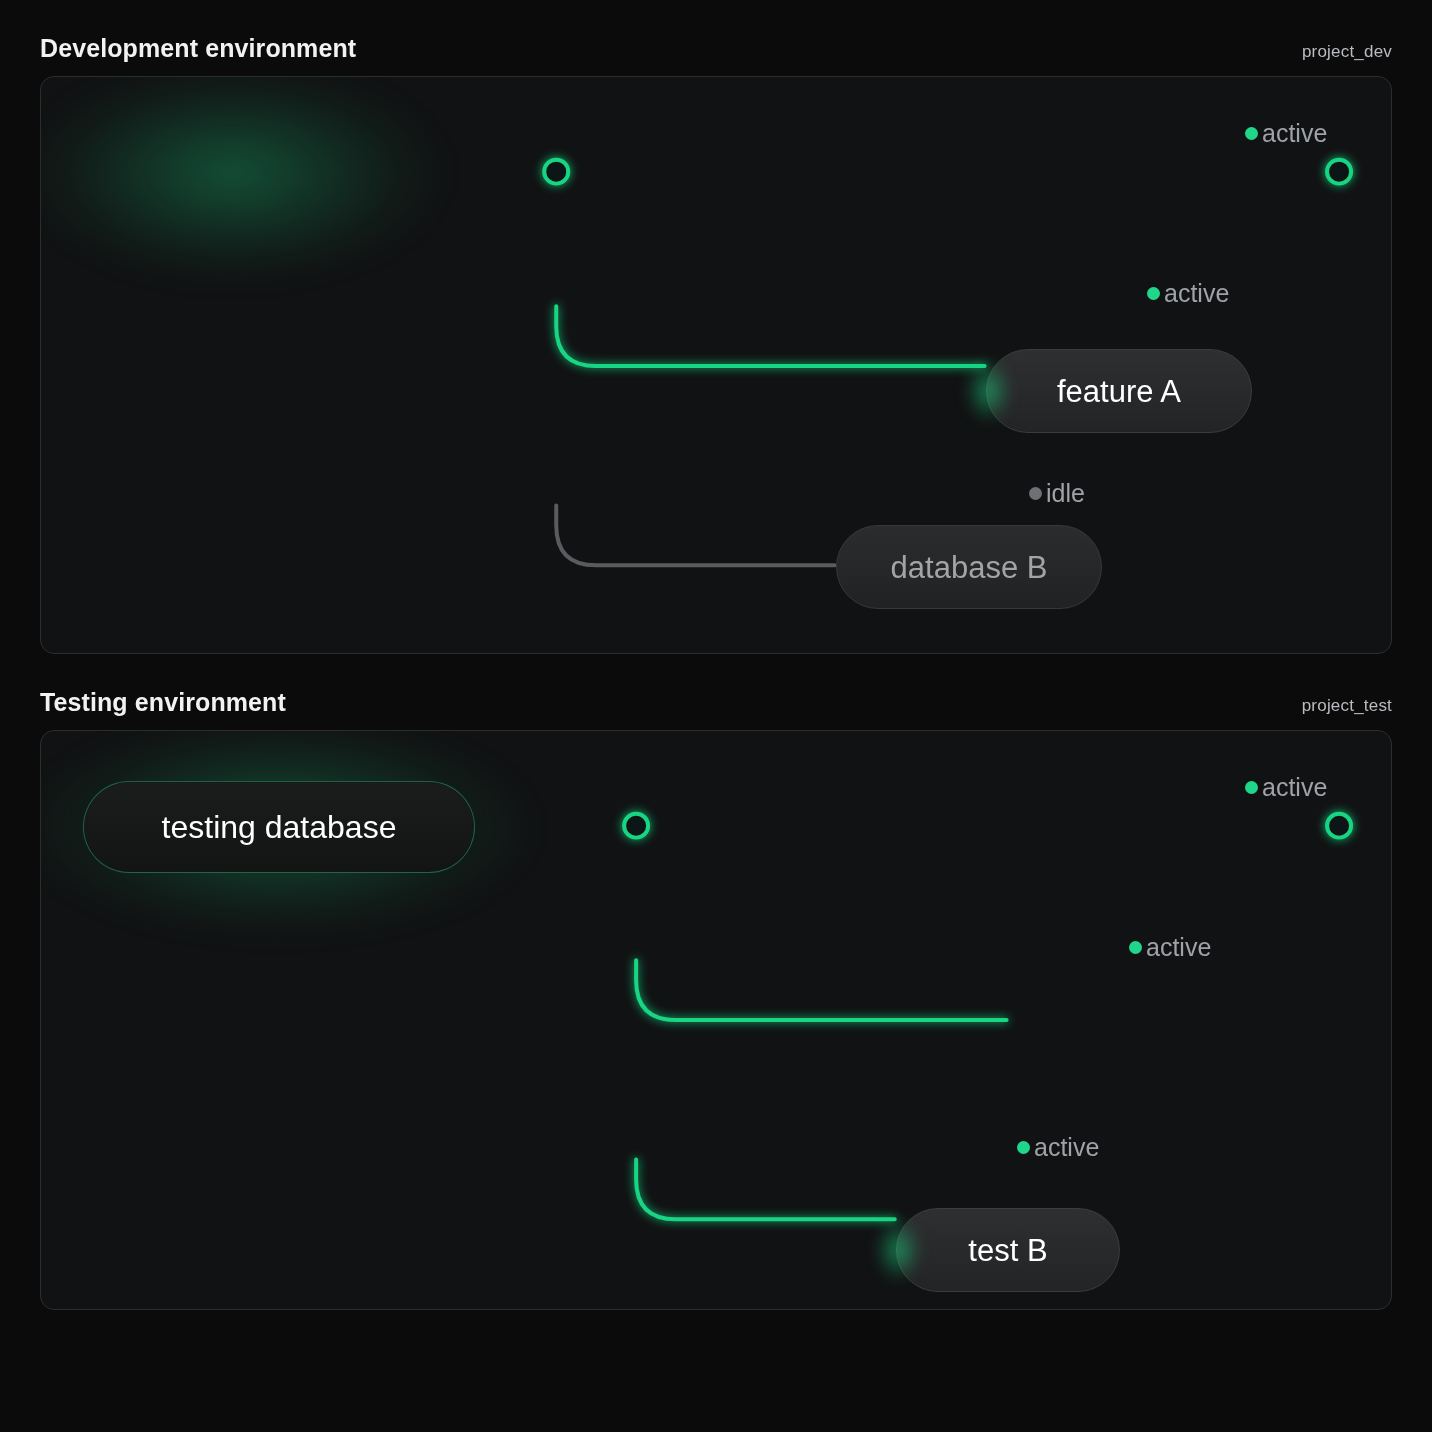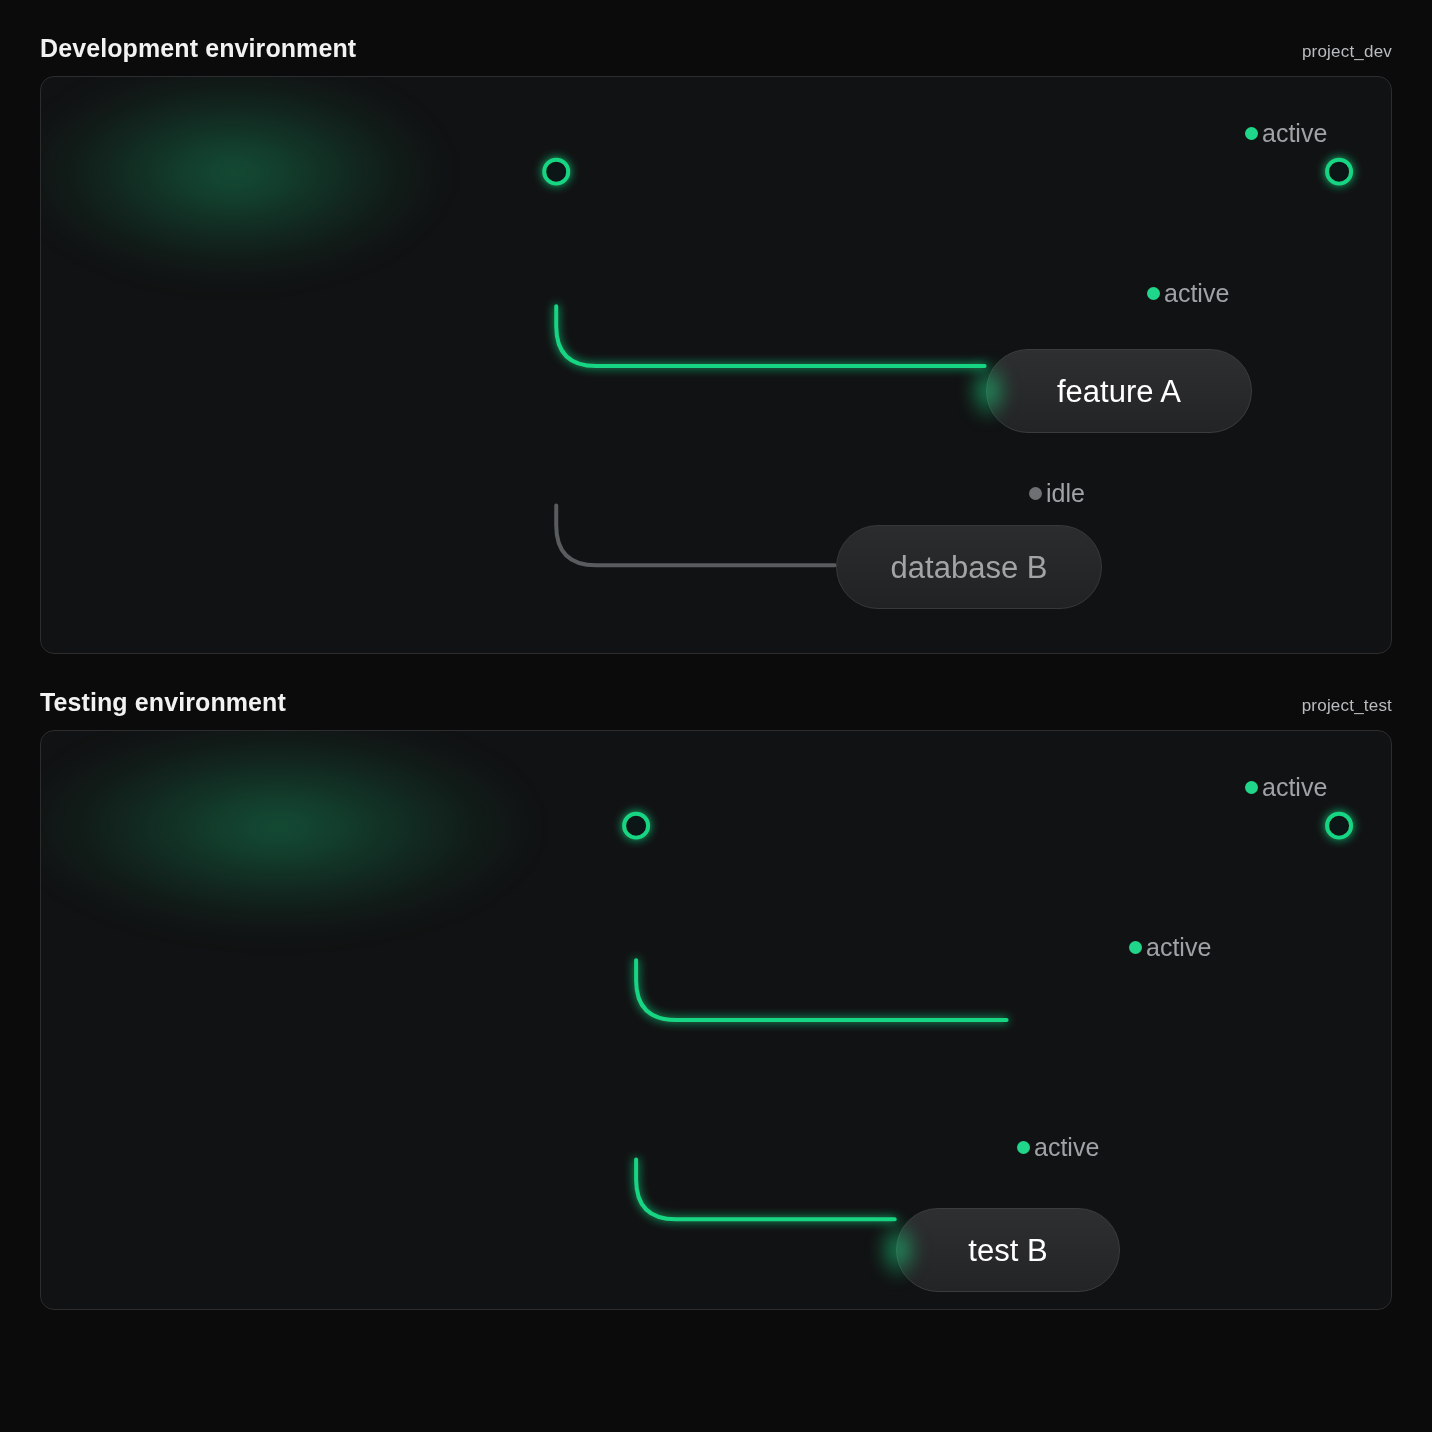--- a/index.html
+++ b/index.html
@@ -265,20 +265,23 @@
 
           <path d="M 596 230 L 596 250 Q 596 290 636 290 L 967 290" stroke="#17d683" stroke-width="4" fill="none" stroke-linecap="round" filter="url(#testGlowF)"></path>
 
           <path d="M 596 430 L 596 450 Q 596 490 636 490 L 855 490" stroke="#17d683" stroke-width="4" fill="none" stroke-linecap="round" filter="url(#testGlowF)"></path>
 
           <circle cx="596" cy="95" r="12" fill="#111213" stroke="#17d683" stroke-width="4" filter="url(#testGlowF)"></circle>
           <circle cx="1300" cy="95" r="12" fill="#111213" stroke="#17d683" stroke-width="4" filter="url(#testGlowF)"></circle>
         </svg>
 
         <div class="glow db-glow" style="left:-18px; top:-12px; width:510px; height:216px;"></div>
+        <div class="node db" style="left:42px; top:50px; width:392px; height:92px;">
+          <span class="node-label">testing database</span>
+        </div>
 
         <div class="status" style="left:1204px; top:44px;">
           <span class="status-dot active"></span>
           <span class="status-text">active</span>
         </div>
 
         <div class="status" style="left:1088px; top:204px;">
           <span class="status-dot active"></span>
           <span class="status-text">active</span>
         </div>

